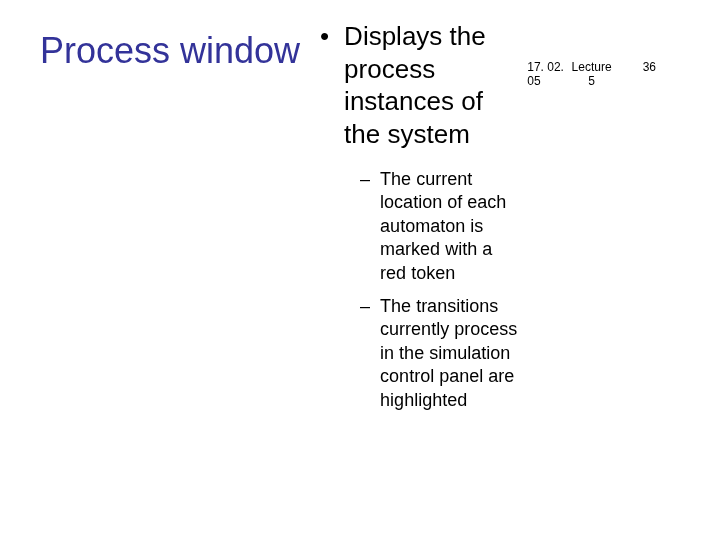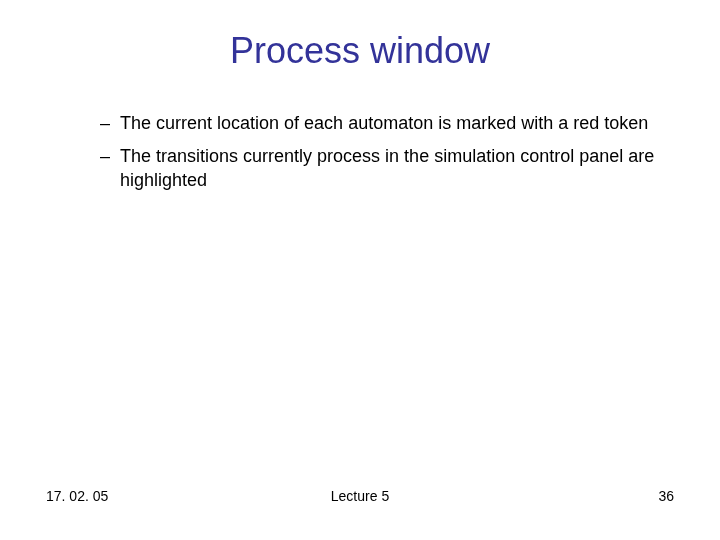--- a/index.html
+++ b/index.html
@@ -8,23 +8,22 @@
       height: 540px;
       background: #ffffff;
       font-family: Arial, Helvetica, sans-serif;
       color: #000000;
       position: relative;
       overflow: hidden;
     }
     .slide {
       width: 100%;
       height: 100%;
-      padding: 20px 40px 30px 40px;
+      padding: 20px 58px 30px 40px;
       display: flex;
-      flex-direction: column;
     }
     .title {
       text-align: center;
       font-size: 36px;
       font-weight: normal;
       color: #333399;
       margin-top: 10px;
       margin-bottom: 40px;
     }
     .content {
@@ -58,34 +57,36 @@
     .bullet-l2::before {
       content: "–";
       position: absolute;
       left: 0;
       top: 0;
     }
     .footer {
       display: flex;
       justify-content: space-between;
       align-items: baseline;
-      font-size: 14px;
+      font-size: 12px;
       color: #000000;
       padding: 0 6px 6px 6px;
+      gap: 6px;
     }
     .footer-left { flex: 1; text-align: left; }
-    .footer-center { flex: 1; text-align: center; }
+    .footer-center { flex: 1; text-align: center; margin-top: 40px; }
     .footer-right { flex: 1; text-align: right; }
   </style>
 </head>
 <body>
 
 <div class="slide">
   <h1 class="title">Process window</h1>
   <div class="content">
+    <div class="bullet-l1">Displays the process instances of the system</div>
     <div class="bullet-l2">The current location of each automaton is marked with a red token</div>
     <div class="bullet-l2">The transitions currently process in the simulation control panel are highlighted</div>
   </div>
   <div class="footer">
     <span class="footer-left">17. 02. 05</span>
     <span class="footer-center">Lecture 5</span>
     <span class="footer-right">36</span>
   </div>
 </div>
 

